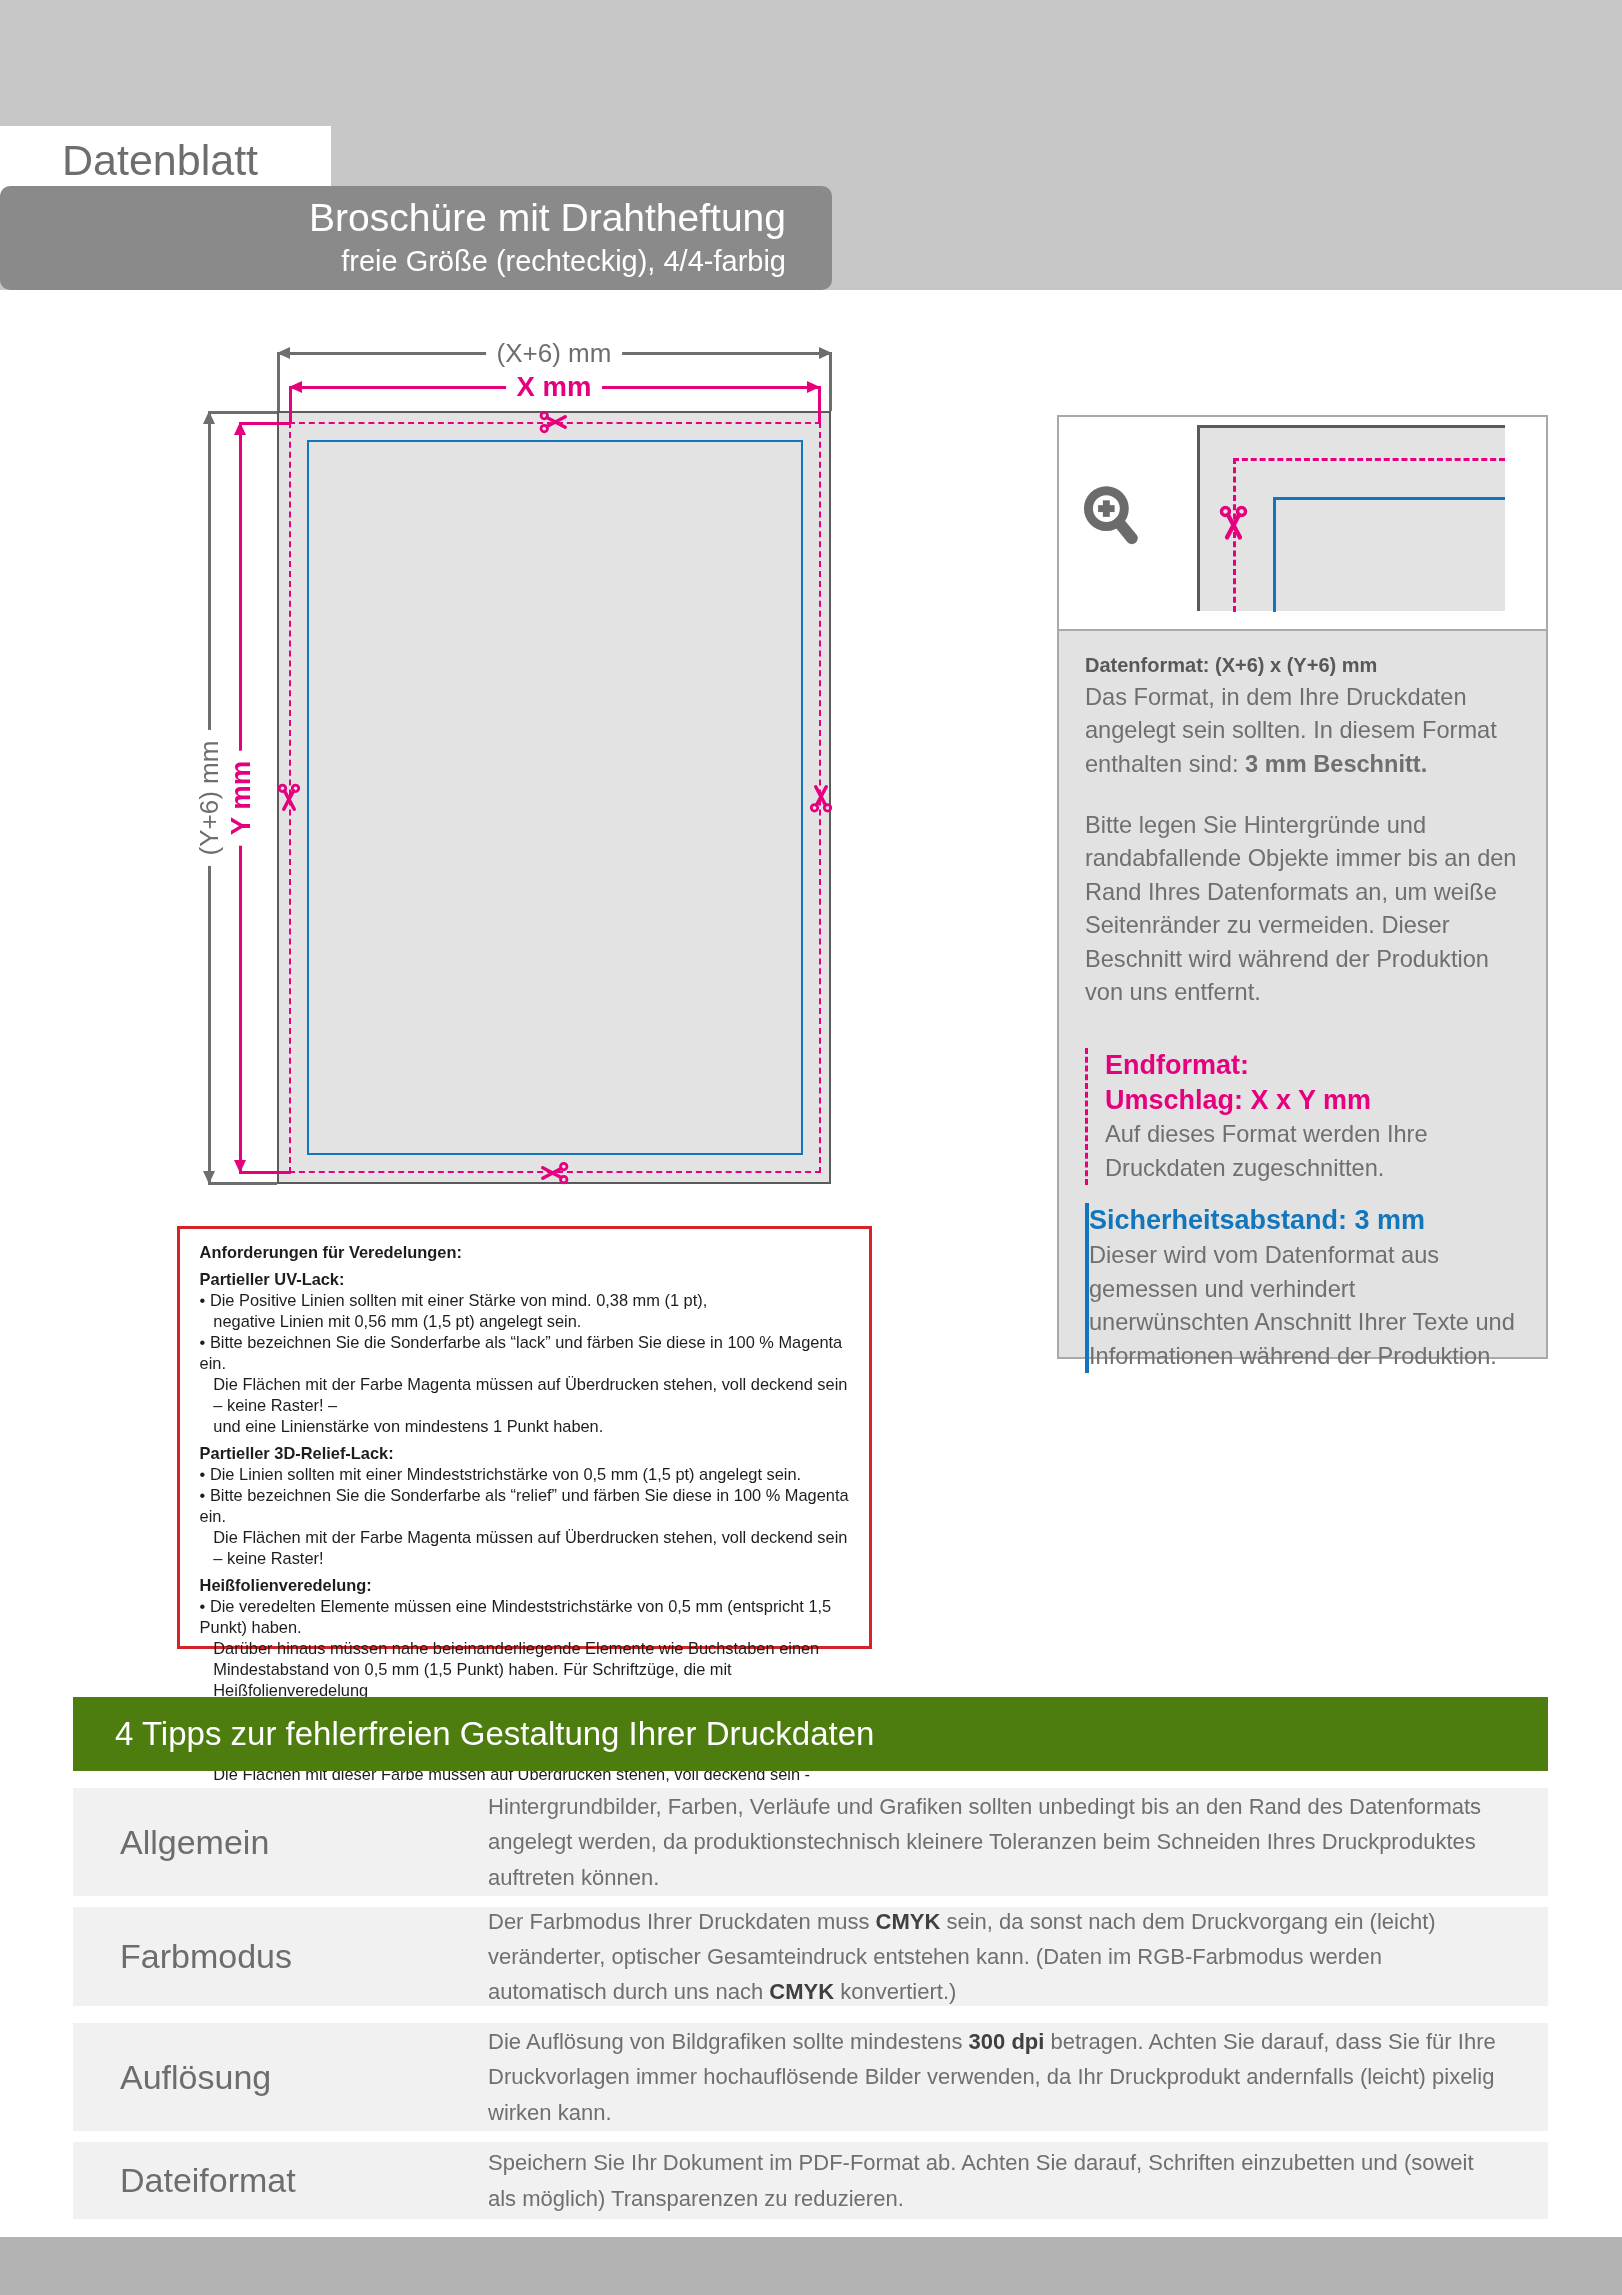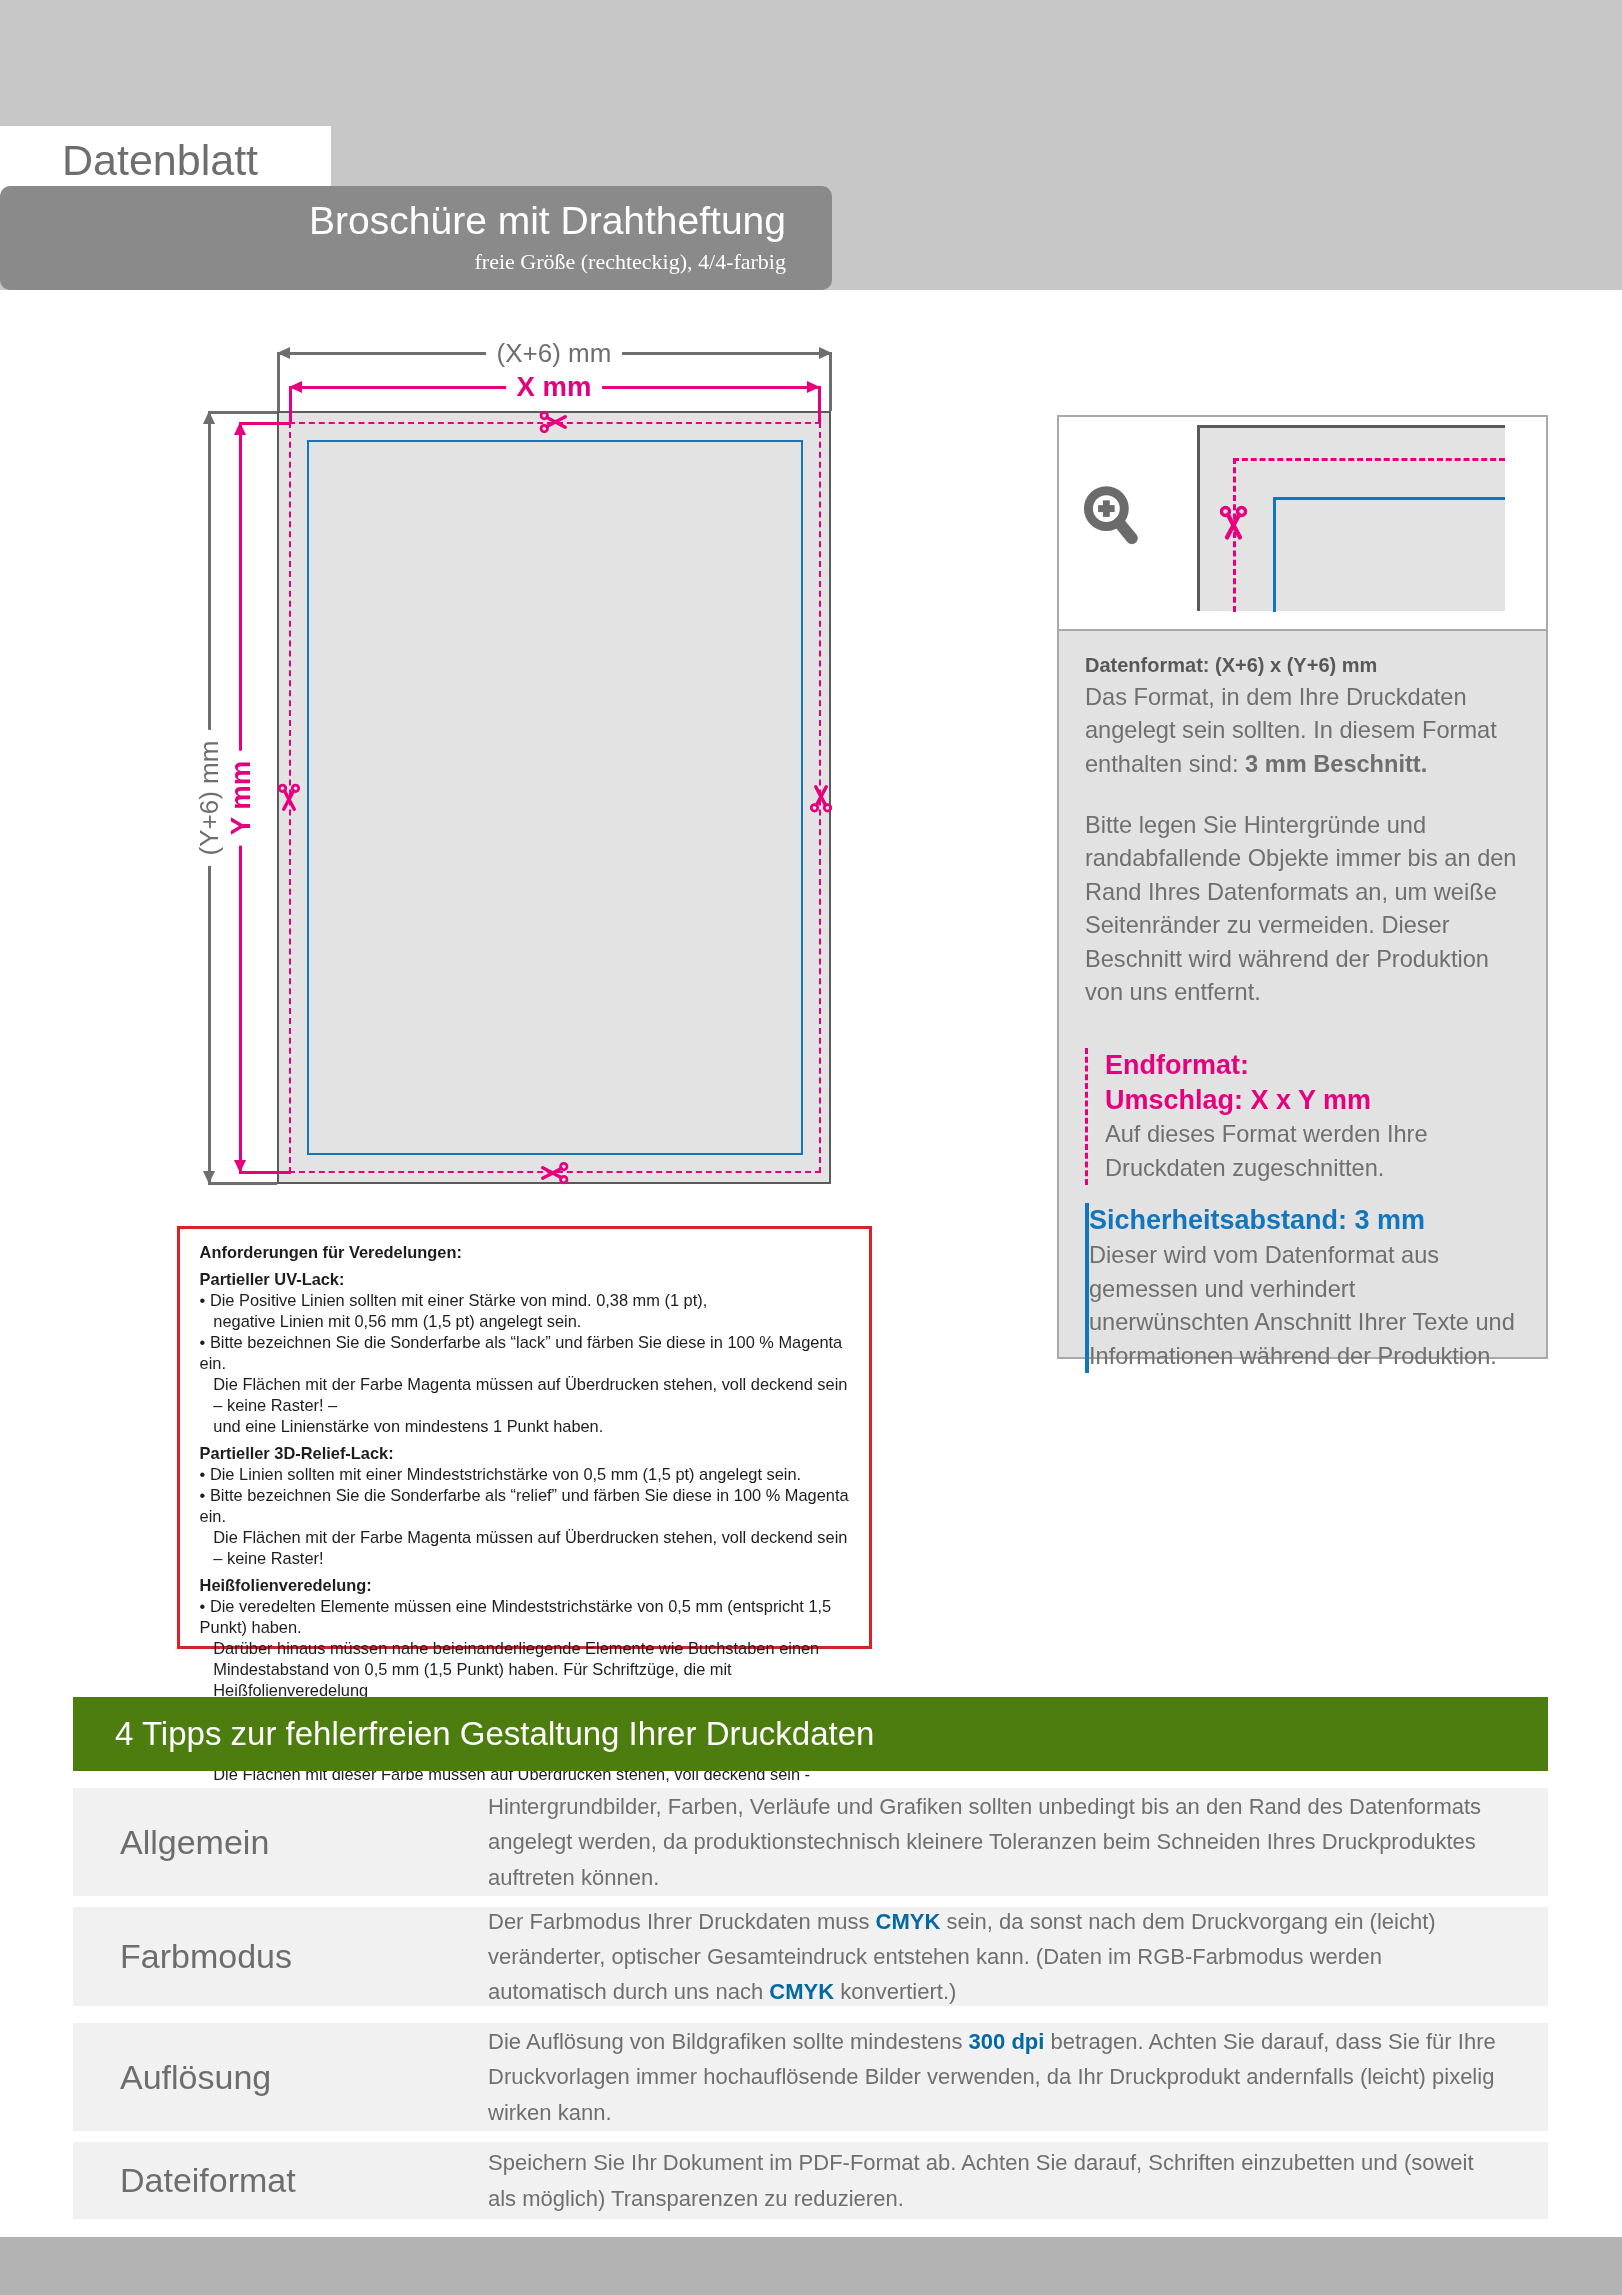--- a/index.html
+++ b/index.html
@@ -10,21 +10,21 @@
   }
   .abs{position:absolute;}
 
   
   .top-band{left:0;top:0;width:1623px;height:290px;background:#c7c7c7;}
   .title-box{left:0;top:126px;width:331px;height:68px;background:#ffffff;display:flex;align-items:center;}
   .title-box span{padding-left:62px;font-size:43px;color:#6e6e6e;letter-spacing:0;}
   .product-banner{left:0;top:186px;width:832px;height:104px;background:#8a8a8a;
     display:flex;flex-direction:column;justify-content:center;align-items:flex-end;padding-right:46px;box-sizing:border-box;border-radius:10px;}
   .product-banner .t1{color:#ffffff;font-size:39px;line-height:1.05;}
-  .product-banner .t2{color:#ffffff;font-size:22px;margin-top:6.5px;font-family:Liberation Serif, serif;}
+  .product-banner .t2{color:#ffffff;font-size:29px;margin-top:6.5px;}
 
   
   .df-rect{left:277px;top:411px;width:554px;height:773px;background:#e3e3e3;border:2.6px solid #5a5a5a;box-sizing:border-box;}
   .cut-rect{left:289px;top:422px;width:532px;height:751px;border:2.6px dashed #e6007e;box-sizing:border-box;}
   .safe-rect{left:307px;top:440px;width:496px;height:715px;border:2.6px solid #1276bc;box-sizing:border-box;}
 
   .dimline{background:#6e6e6e;}
   .dimline.m{background:#e6007e;}
   .arrow{width:0;height:0;border:solid transparent;position:absolute;}
   .ar-l{border-width:6.5px 13px 6.5px 0;}
@@ -65,21 +65,21 @@
   .vl-head{font-weight:bold;margin-top:5.9px;}
   .vl-head.first{margin-top:0;}
   .vl-cont{padding-left:13.7px;}
 
   
   .tips-banner{left:73px;top:1697px;width:1475px;height:74px;background:#4d7c0f;display:flex;align-items:center;}
   .tips-banner span{color:#ffffff;font-size:33px;padding-left:42px;}
   .tip-row{left:73px;width:1475px;background:#f1f1f1;display:flex;align-items:center;box-sizing:border-box;}
   .tip-row .lbl{flex:0 0 415px;padding-left:47px;box-sizing:border-box;font-size:34px;color:#6d6d6d;}
   .tip-row .txt{flex:1;padding-right:46px;font-size:22px;line-height:1.6;color:#6f6f6f;}
-  .tip-row .txt b{color:#0369a1;}
+  .tip-row .txt b{color:#404040;}
   .row1{top:1788px;height:108px;}
   .row2{top:1907px;height:99px;}
   .row3{top:2023px;height:108px;}
   .row4{top:2142px;height:77px;}
 
   .footer-band{left:0;top:2237px;width:1623px;height:59px;background:#b3b3b3;}
 </style>
 </head>
 <body>
 

